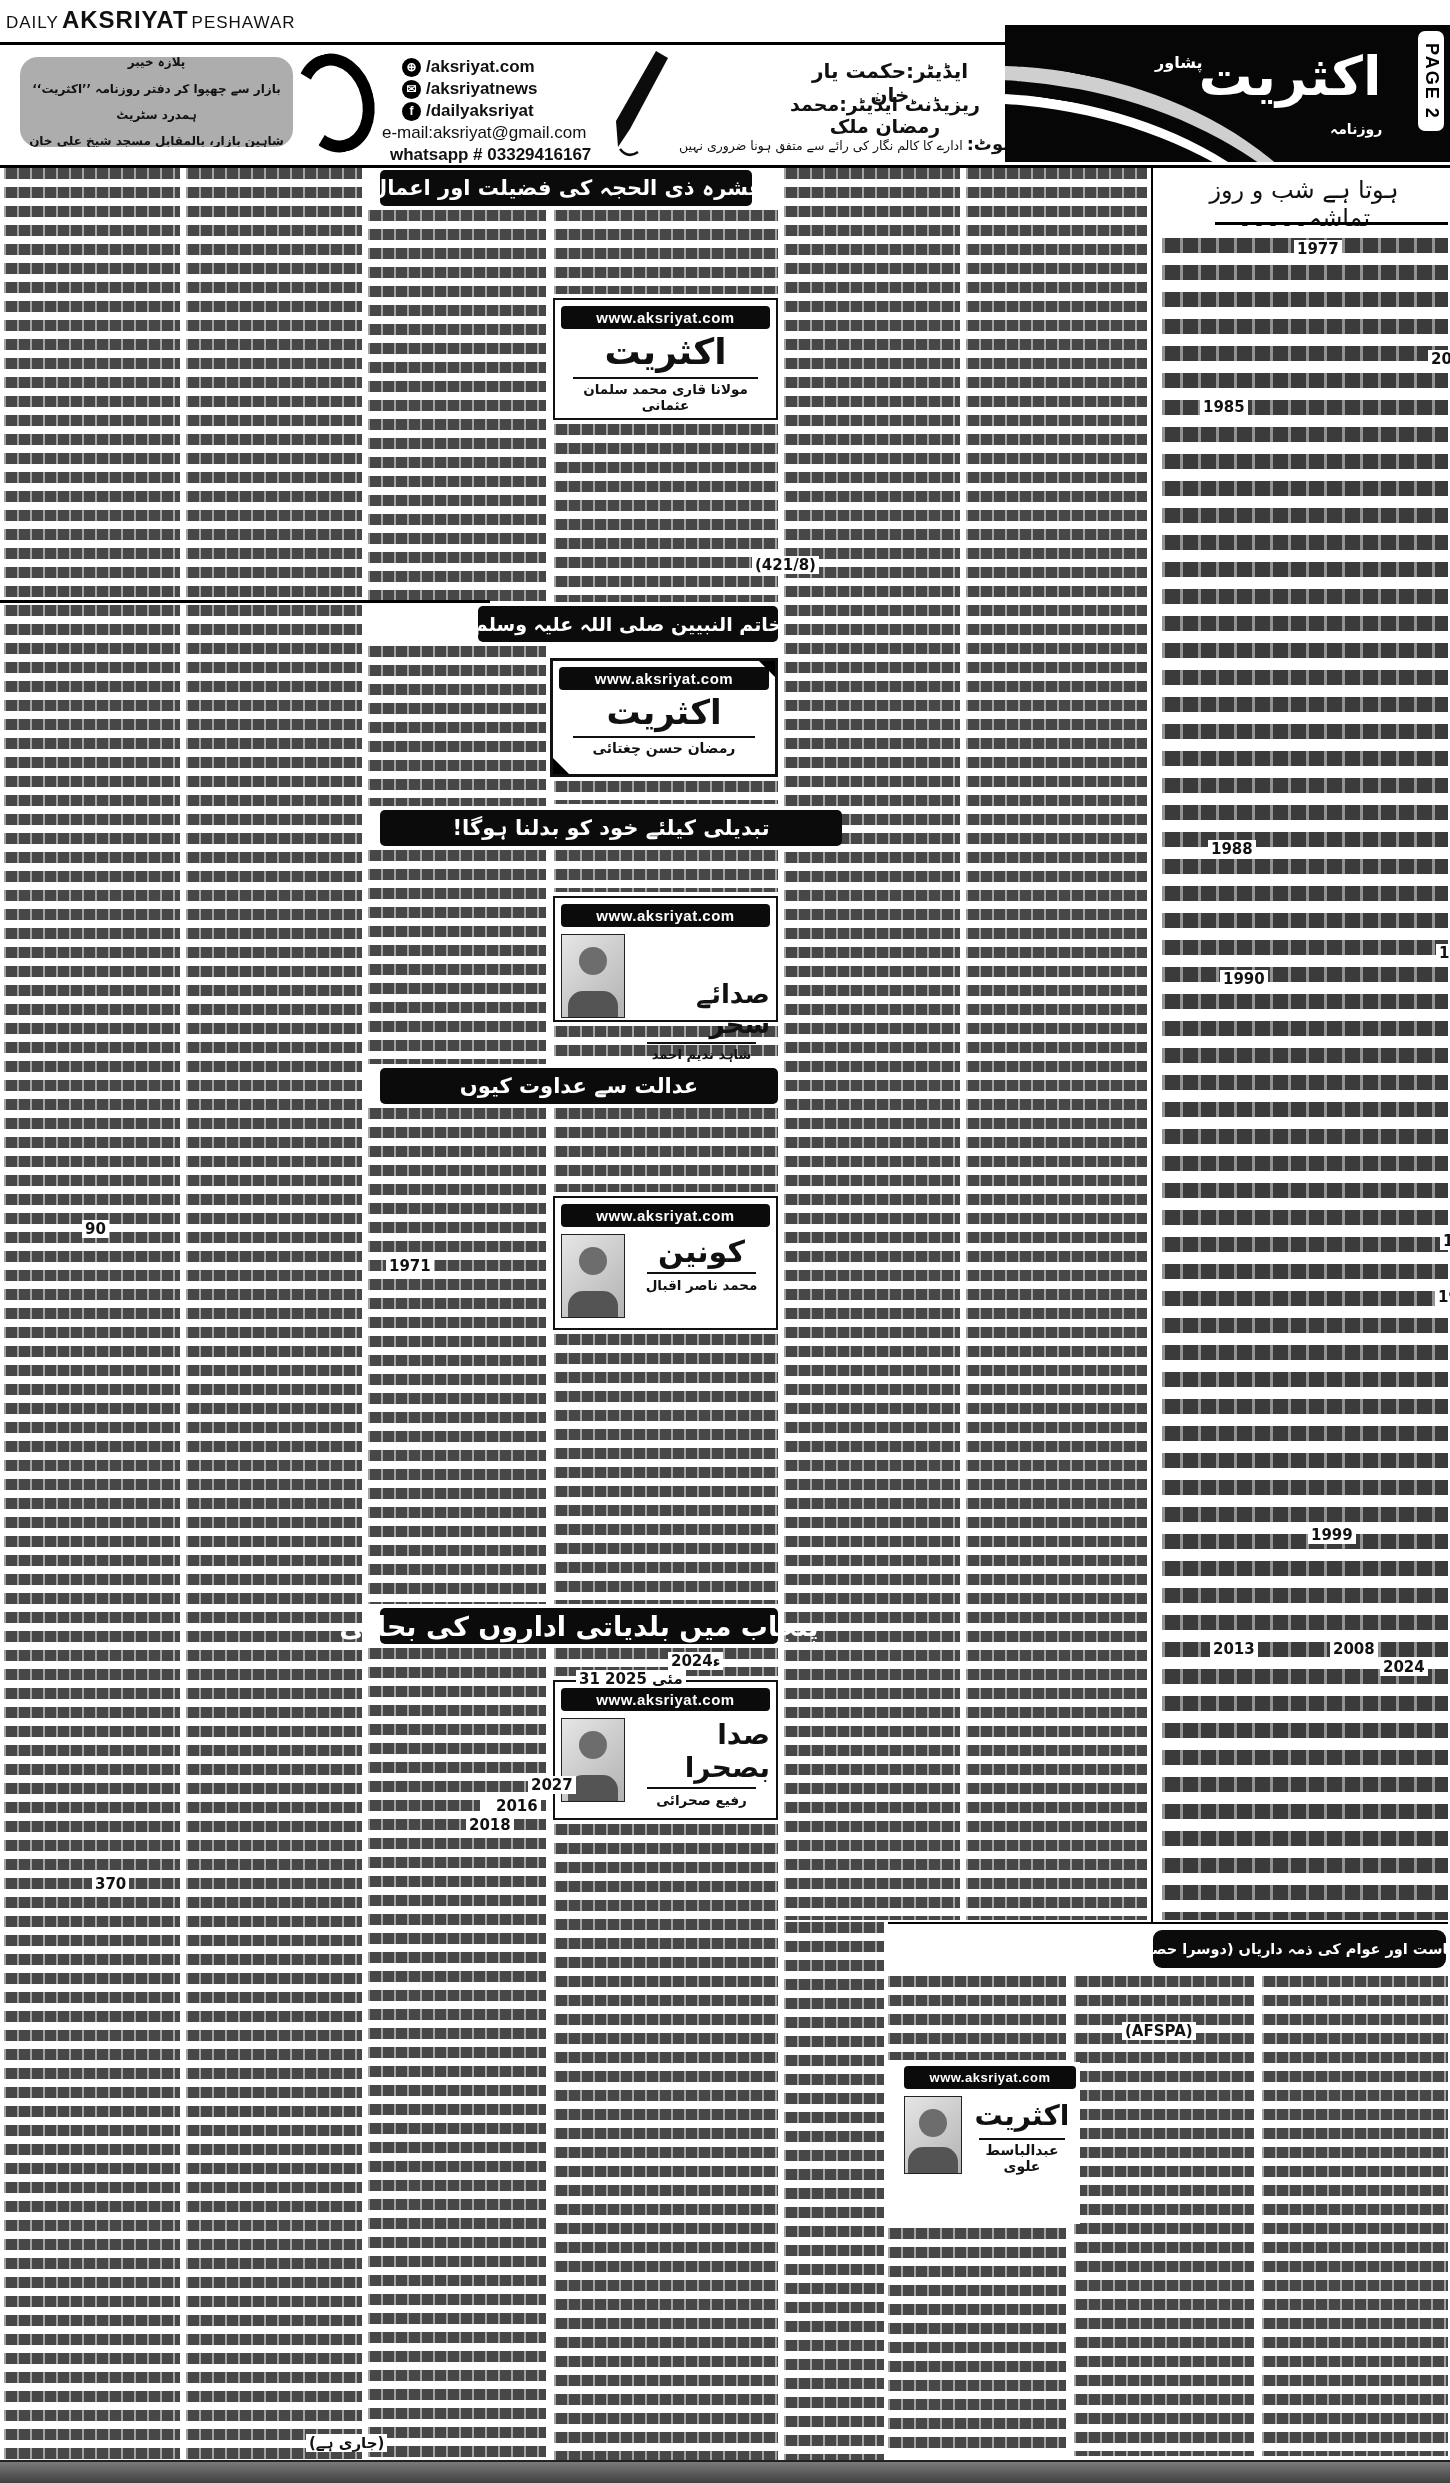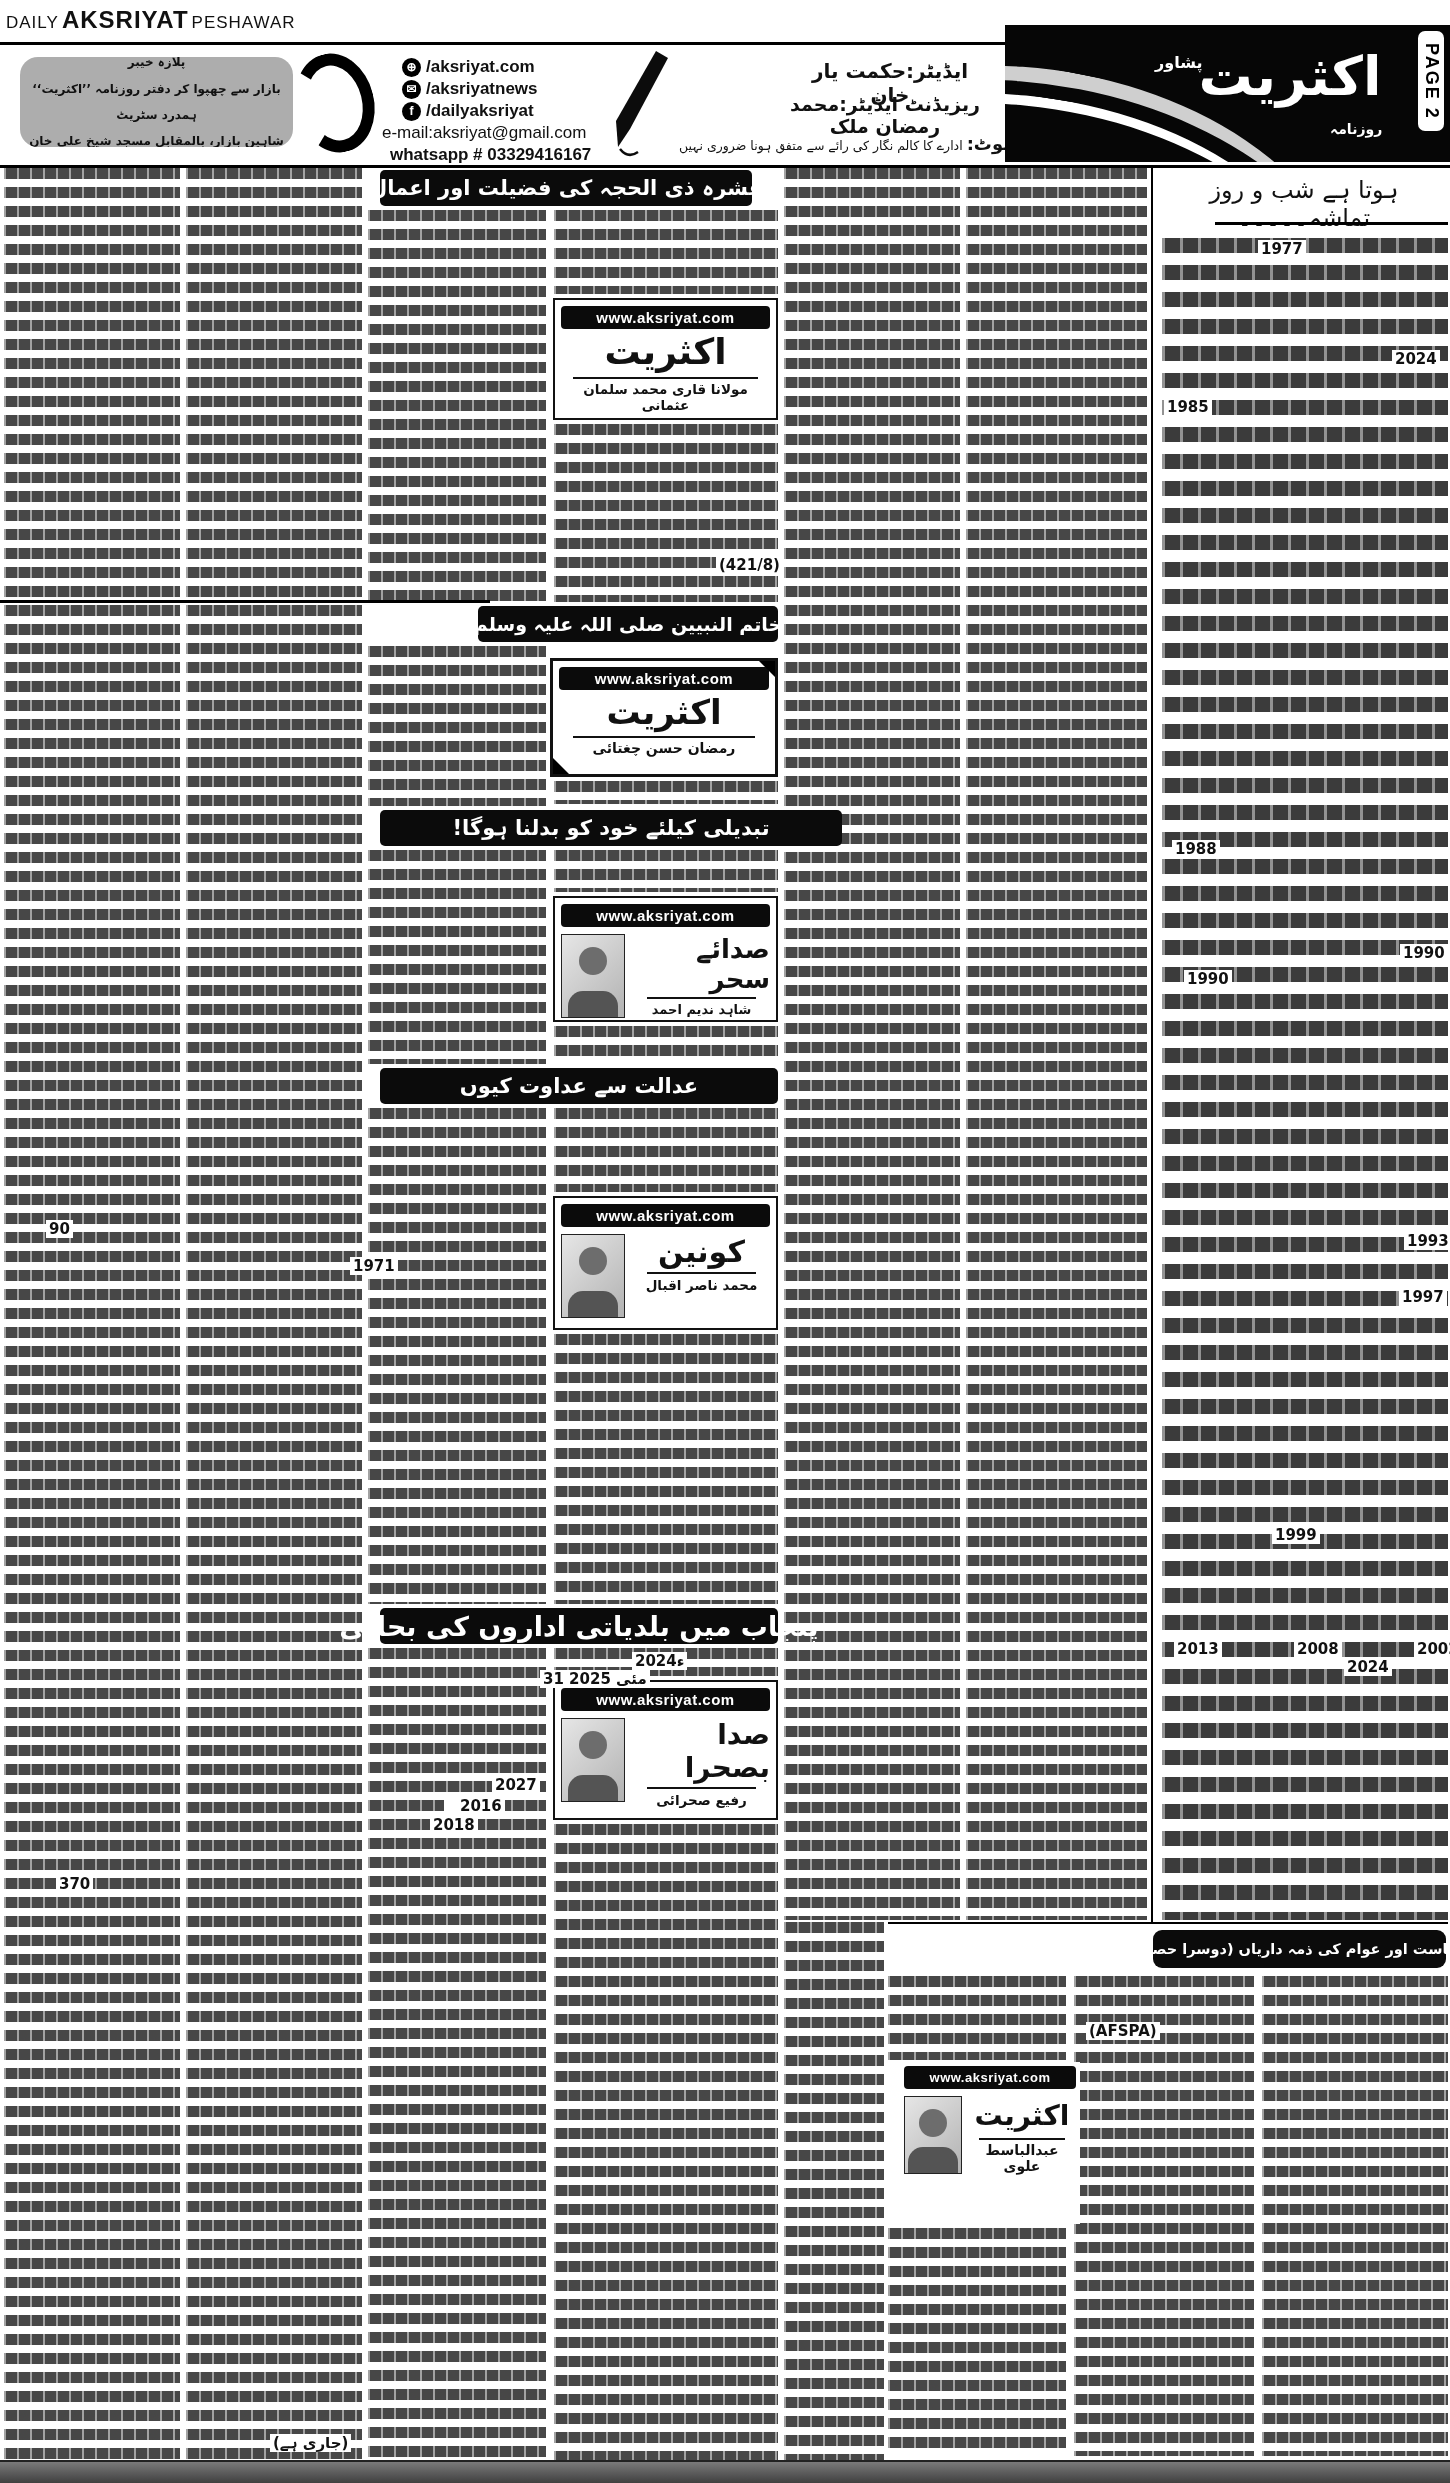--- a/index.html
+++ b/index.html
@@ -30,21 +30,21 @@
   .photo::before{content:"";position:absolute;top:12px;left:50%;transform:translateX(-50%);
          width:28px;height:28px;border-radius:50%;background:#6d6d6d;}
   .photo::after{content:"";position:absolute;bottom:-6px;left:50%;transform:translateX(-50%);
          width:50px;height:32px;border-radius:15px 15px 0 0;background:#545454;}
   .pcol{flex:1;display:flex;flex-direction:column;align-items:center;}
   .notch{position:absolute;width:0;height:0;border-style:solid;}
   .sicon{width:19px;height:19px;border-radius:50%;background:#000;color:#fff;font-size:12px;
          display:inline-flex;align-items:center;justify-content:center;font-weight:bold;flex:0 0 auto;}
   .srow{position:absolute;display:flex;align-items:center;gap:5px;font-weight:bold;font-size:17px;}
   .token{position:absolute;background:#fff;color:#111;font-weight:bold;font-size:15px;
-         padding:0 3px;z-index:9;font-family:"DejaVu Sans","Liberation Sans",sans-serif;white-space:nowrap;}
+         padding:0 3px;z-index:9;font-family:"DejaVu Sans","Liberation Sans",sans-serif;white-space:nowrap;margin-left:36px;}
   .crescent{position:absolute;width:78px;height:100px;border:12px solid #000;border-radius:50%;
             border-left-color:transparent;transform:rotate(-14deg);box-sizing:border-box;}
   .logo-black{position:absolute;background:#060606;overflow:hidden;}
   .sw{position:absolute;border-radius:50%;}
   .badge{position:absolute;background:#fff;border-radius:7px;display:flex;align-items:center;
          justify-content:center;writing-mode:vertical-rl;font-weight:bold;font-size:18px;
          letter-spacing:2px;color:#000;}
 </style>
 </head>
 <body>
@@ -146,21 +146,21 @@
       <div class="brand-cal urdu" style="font-size:34px;line-height:44px;">اکثریت</div>
       <div class="rule" style="margin:2px 14px;"></div>
       <div class="aname urdu" style="font-size:14px;">رمضان حسن چغتائی</div>
     </div>
 
     <div class="lbox abs" style="left:185px;top:728px;width:225px;height:126px;">
       <div class="wwwbar">www.aksriyat.com</div>
       <div class="brow">
         <div class="photo"></div>
         <div class="pcol">
-          <div class="urdu" style="font-size:26px;font-weight:bold;">صدائے سحر</div>
+          <div class="urdu" style="font-size:26px;font-weight:bold;margin-top:45px;">صدائے سحر</div>
           <div class="rule" style="width:80%;margin:3px 0;"></div>
           <div class="aname urdu" style="font-size:13px;">شاہد ندیم احمد</div>
         </div>
       </div>
     </div>
 
     <div class="lbox abs" style="left:185px;top:1028px;width:225px;height:134px;">
       <div class="wwwbar">www.aksriyat.com</div>
       <div class="brow">
         <div class="photo"></div>

